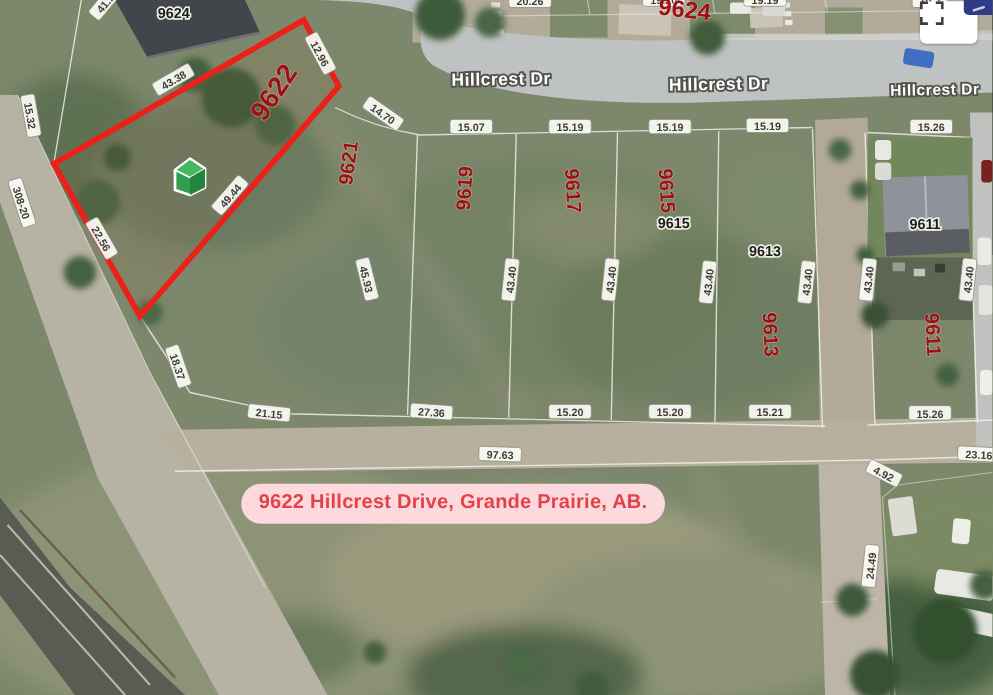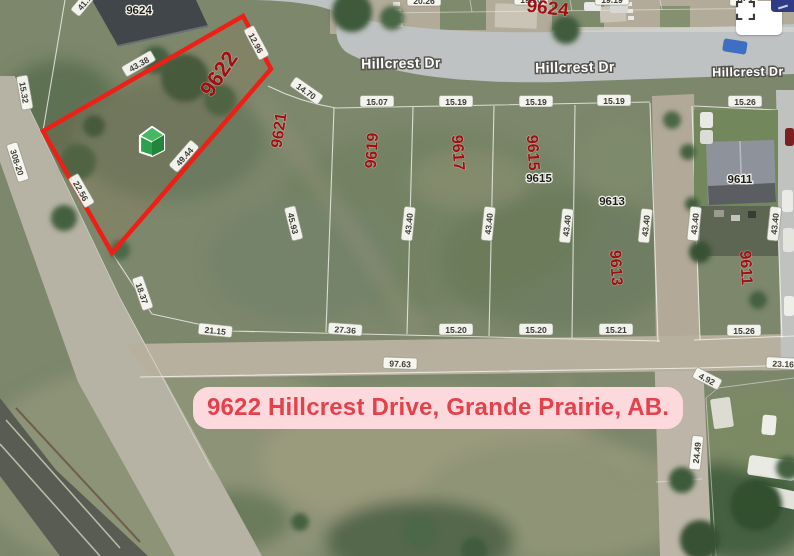--- a/index.html
+++ b/index.html
@@ -15,21 +15,21 @@
           stroke:rgba(240,228,215,.45);stroke-width:1px;}
   .houseno{font-weight:bold;font-size:11.5px;fill:#1d1d1b;paint-order:stroke;
            stroke:#efefe8;stroke-width:2.6px;}
   .dim-t{font-weight:bold;font-size:8.6px;fill:#3f3e36;}
   .dim-r{fill:#fbfbf6;fill-opacity:.93;stroke:#8a8a7c;stroke-width:.6;}
   .lotline{stroke:#f4f4ee;stroke-opacity:.8;stroke-width:1.1;fill:none;}
   .lotline-faint{stroke:#f4f4ee;stroke-opacity:.5;stroke-width:1;fill:none;}
 
   
   .banner{position:absolute;left:193px;top:387px;background:#fcd9dd;color:#e5414b;
-          font-size:24px;font-weight:bold;letter-spacing:.2px;
+          font-size:16px;font-weight:bold;letter-spacing:.2px;
           padding:6px 14px 8px;border-radius:16px;white-space:nowrap;}
   .fs-btn{position:absolute;left:736px;top:1px;width:46px;height:34px;background:#fff;
           border:none;border-radius:5px;box-shadow:0 1px 2px rgba(0,0,0,.25);
           display:flex;align-items:center;justify-content:center;cursor:pointer;padding:0;}
   .nav-chip{position:absolute;left:771px;top:0;width:23px;height:12px;background:#2e3c85;
             border:none;border-radius:0 0 0 4px;cursor:pointer;padding:0;}
   .nav-chip span{display:block;width:10px;height:2px;background:rgba(255,255,255,.75);
                  margin:2px auto 0;transform:rotate(-18deg);}
 </style>
 </head>

